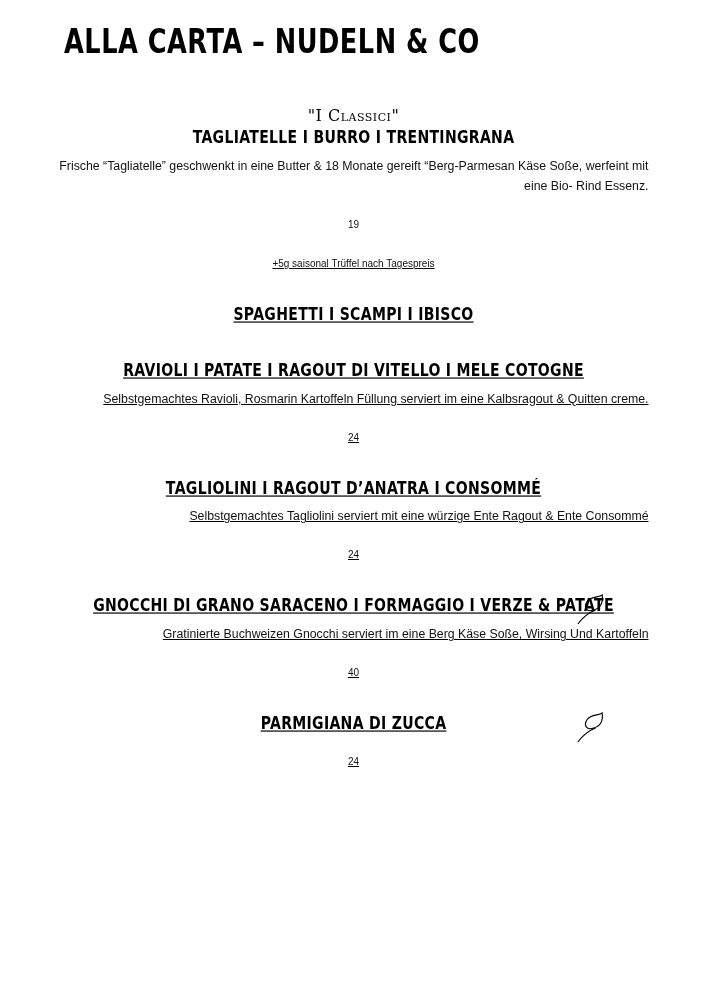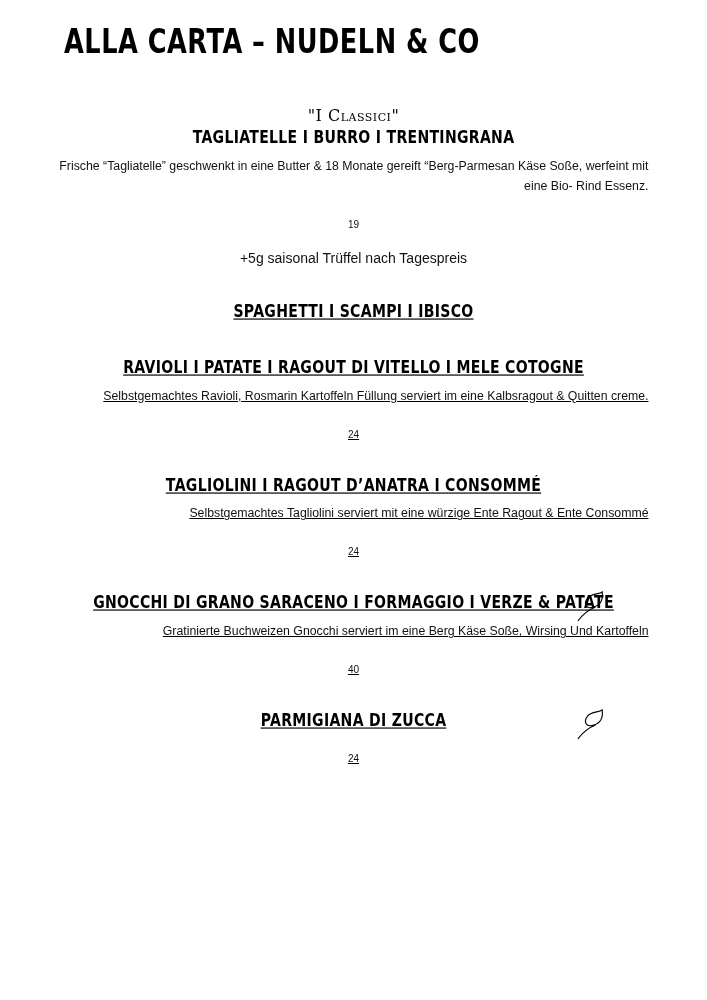--- a/index.html
+++ b/index.html
@@ -69,23 +69,24 @@
     margin: 0 auto;
     color: #111111;
     text-align: right;
   }
   .item-price {
     font-size: 10px;
     margin-top: 22px;
     color: #111111;
   }
   .item-note {
-    font-size: 14px;
-    margin-top: 20px;
+    font-size: 10px;
+    margin-top: 28px;
     color: #111111;
+    text-decoration: underline;
   }
   .leaf {
     position: absolute;
     right: 62px;
     top: -8px;
     width: 30px;
     height: 34px;
   }
   .gap-top { margin-top: 40px !important; }
 </style>

